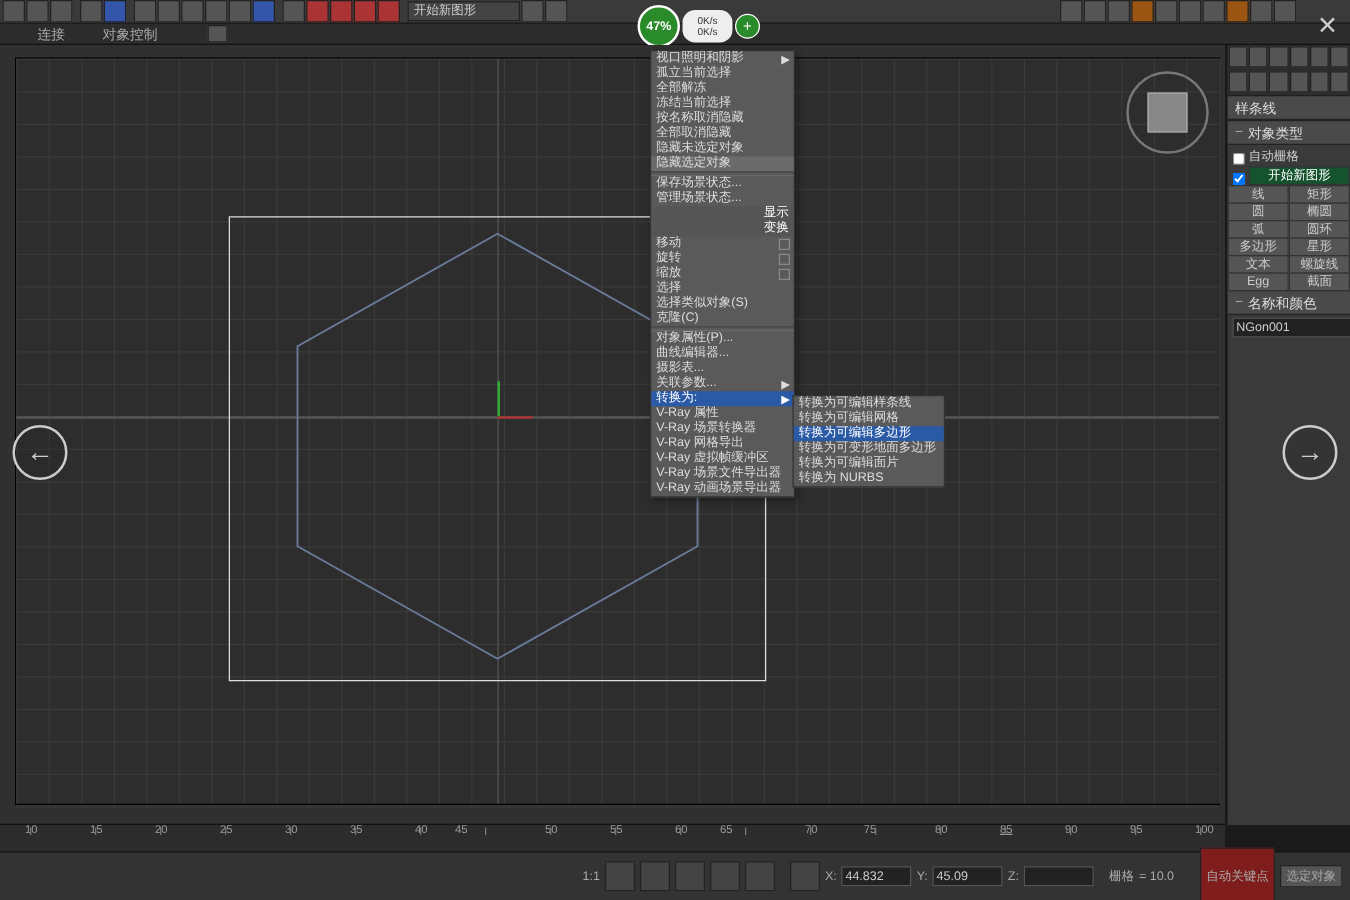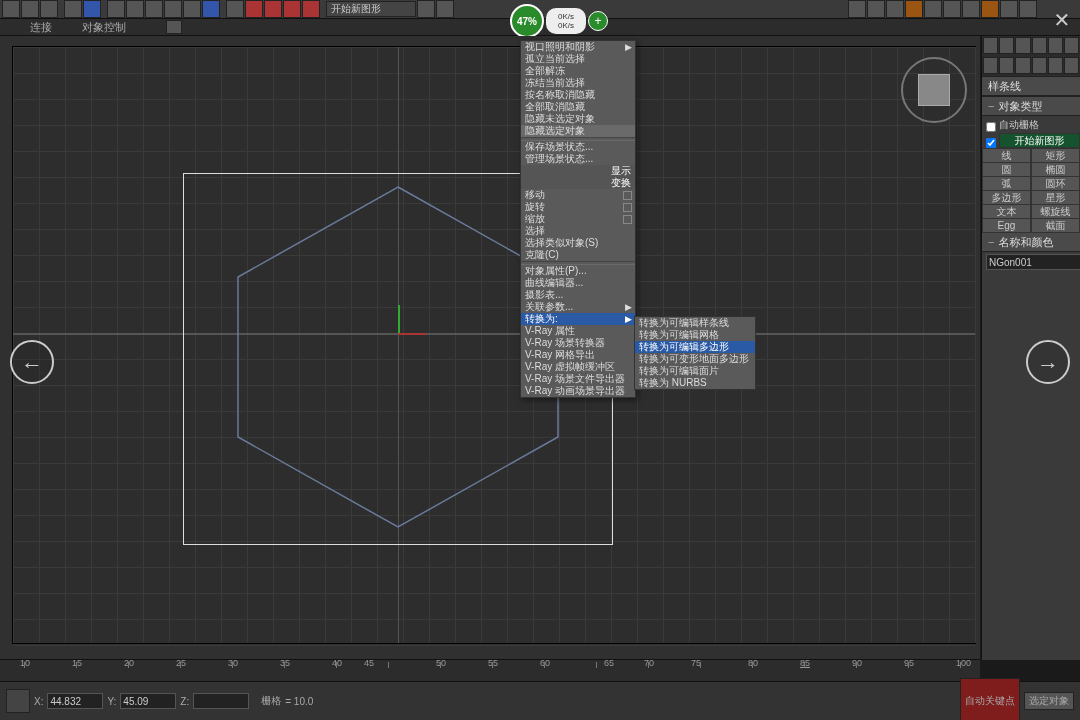--- a/index.html
+++ b/index.html
@@ -322,39 +322,47 @@
     <span class="ruler-tick" style="left: 332px;">40</span>
     <div class="ruler-t" style="left: 336px;"></div>
     <span class="ruler-tick" style="left: 364px;">45</span>
     <div class="ruler-t" style="left: 388px;"></div>
     <span class="ruler-tick" style="left: 436px;">50</span>
     <div class="ruler-t" style="left: 440px;"></div>
     <span class="ruler-tick" style="left: 488px; margin-top: 32px;">55</span>
     <div class="ruler-t" style="left: 492px;"></div>
     <span class="ruler-tick" style="left: 540px;">60</span>
     <div class="ruler-t" style="left: 544px;"></div>
-    <span class="ruler-tick" style="left: 604px;">65</span>
+    <span class="ruler-tick" style="left: 576px;">65</span>
     <div class="ruler-t" style="left: 596px;"></div>
     <span class="ruler-tick" style="left: 644px;">70</span>
     <div class="ruler-t" style="left: 648px;"></div>
     <span class="ruler-tick" style="left: 691px;">75</span>
     <div class="ruler-t" style="left: 700px;"></div>
     <span class="ruler-tick" style="left: 748px;">80</span>
     <div class="ruler-t" style="left: 752px;"></div>
     <span class="ruler-tick" style="left: 800px; text-decoration: underline;">85</span>
     <div class="ruler-t" style="left: 804px;"></div>
     <span class="ruler-tick" style="left: 852px;">90</span>
     <div class="ruler-t" style="left: 856px;"></div>
     <span class="ruler-tick" style="left: 904px;">95</span>
     <div class="ruler-t" style="left: 908px;"></div>
     <span class="ruler-tick" style="left: 956px;">100</span>
     <div class="ruler-t" style="left: 960px;"></div>
   </div>
 
 <div class="status">
+  <div class="seg" style="margin-left:460px">
+    <span>1:1</span>
+    <span class="tiny-ico"></span>
+    <span class="tiny-ico"></span>
+    <span class="tiny-ico"></span>
+    <span class="tiny-ico"></span>
+    <span class="tiny-ico"></span>
+  </div>
   <div class="seg">
     <span class="tiny-ico"></span>
     <span>X:</span>
     <input value="44.832" style="">
     <span>Y:</span>
     <input value="45.09" style="">
     <span>Z:</span>
     <input value="" style="">
   </div>
   <div class="seg">

